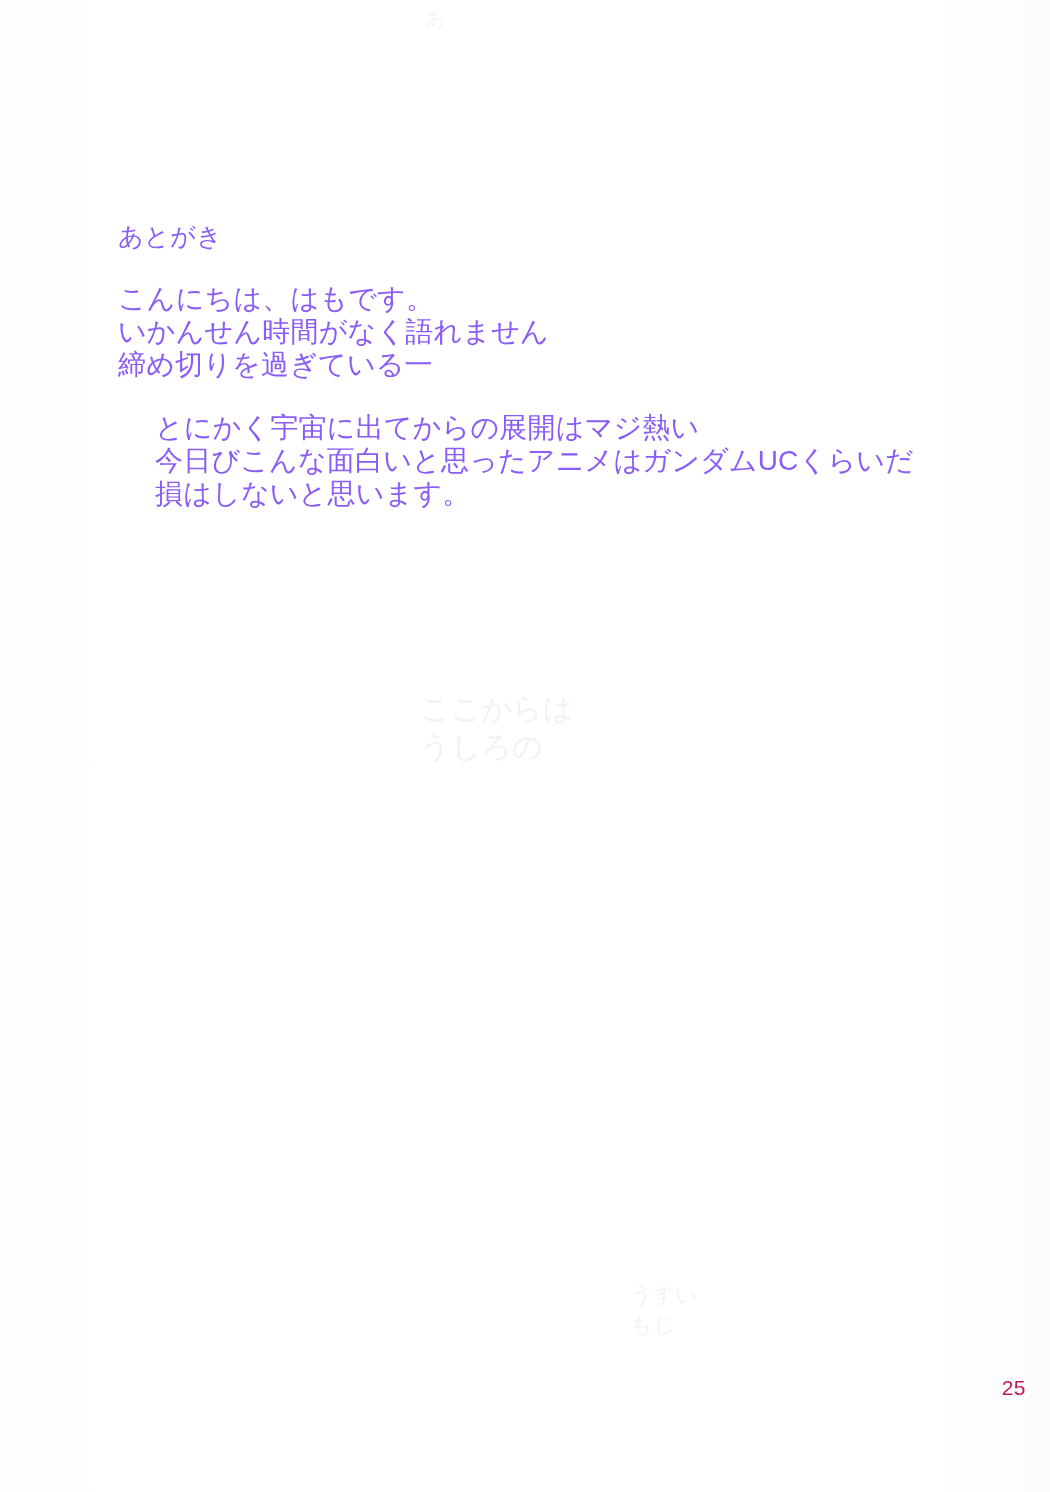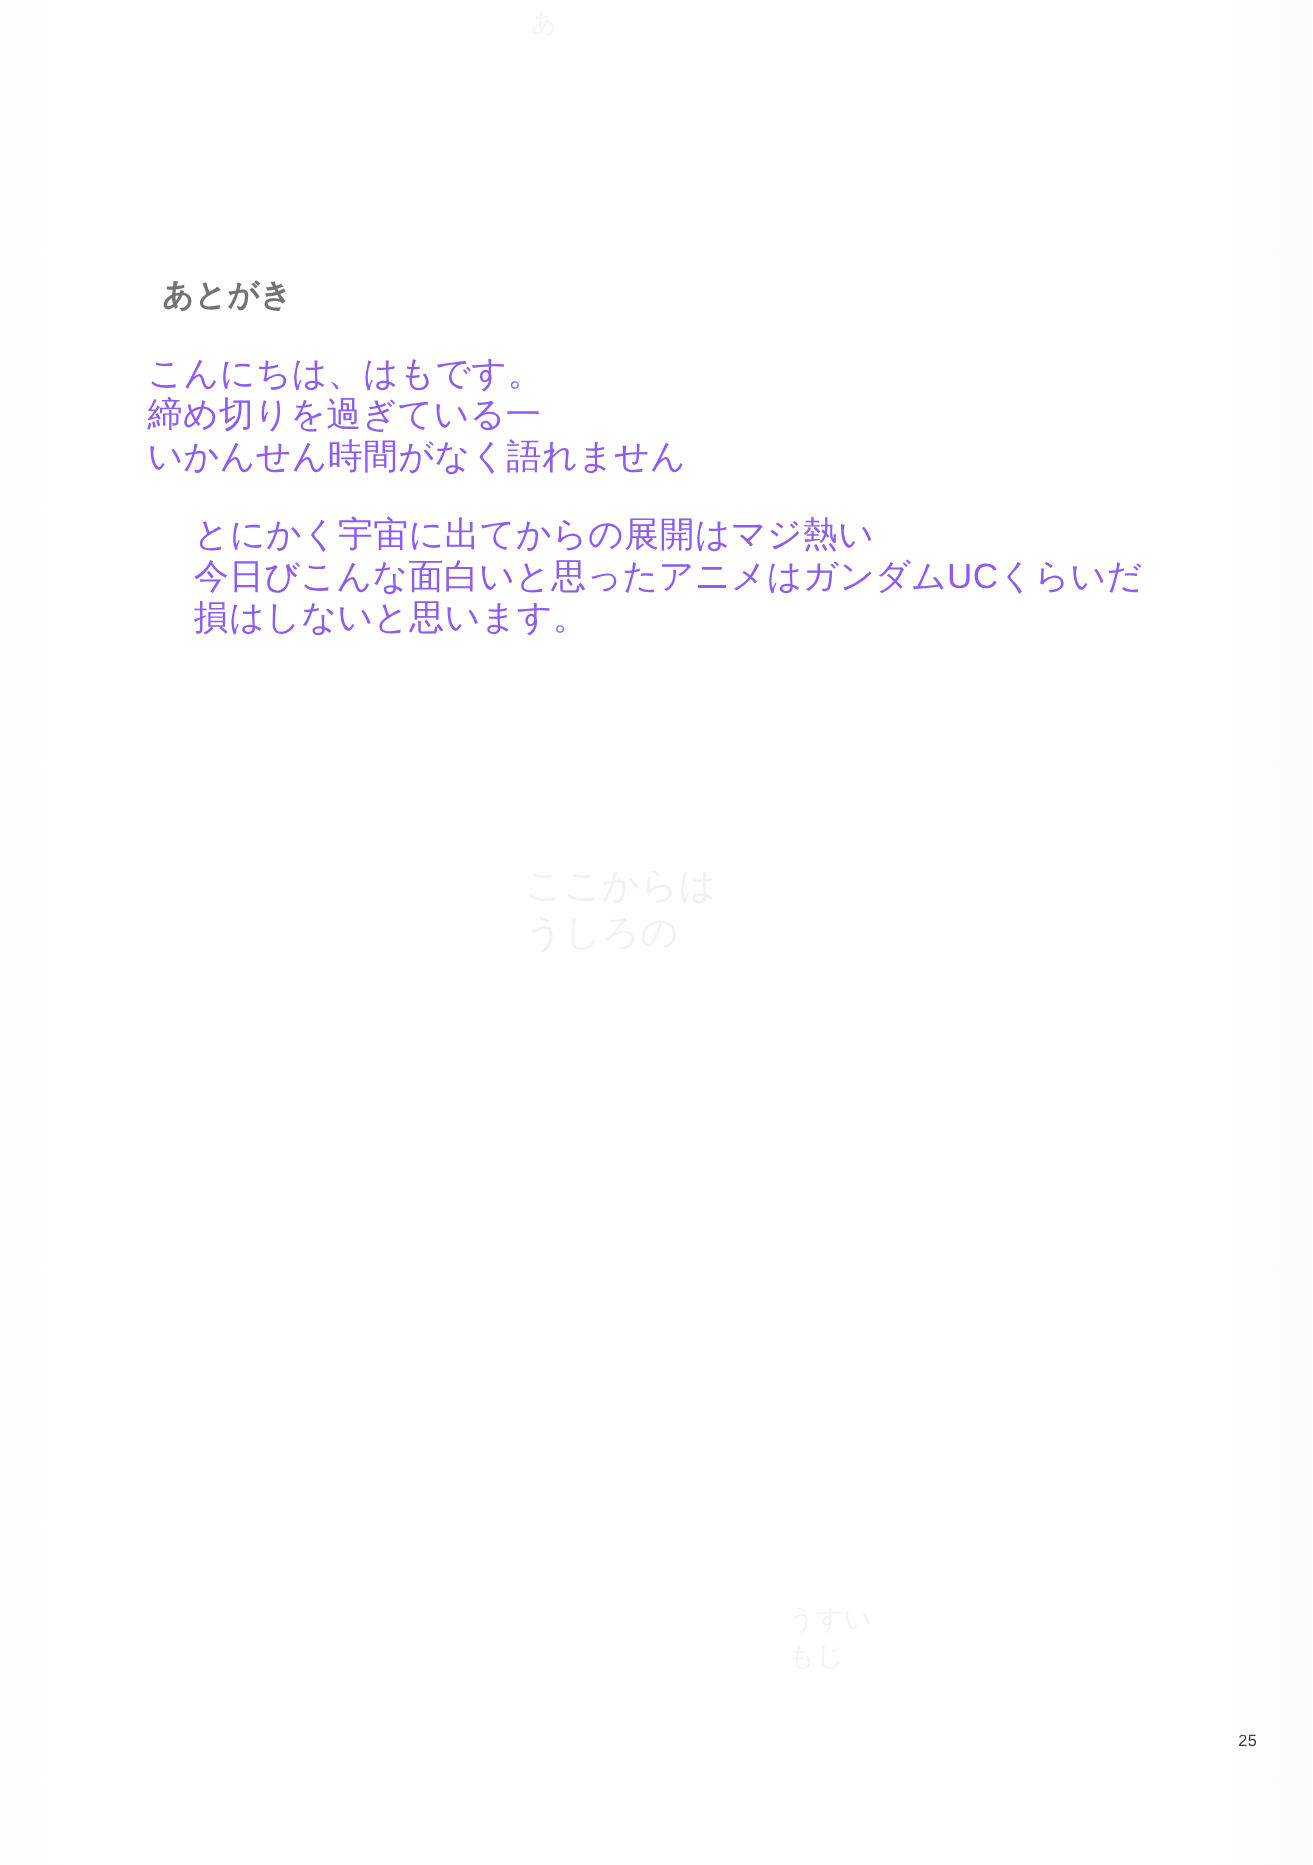--- a/index.html
+++ b/index.html
@@ -27,44 +27,44 @@
   .afterword {
     position: absolute;
     left: 118px;
     top: 218px;
     width: 800px;
   }
   .afterword-heading {
     font-size: 25px;
     line-height: 1.5;
     letter-spacing: 0.5px;
-    margin: 0 0 26px 12px;
-    font-weight: 700;
-    color: #737373;
+    margin: 0 0 26px 0;
+    font-weight: 400;
+    color: #8b5cf6;
   }
   .para {
     margin: 0 0 30px 0;
   }
   .para:last-child {
     margin-bottom: 0;
     margin-left: 37px;
   }
   .line {
     font-size: 28px;
     line-height: 33px;
     letter-spacing: 0.2px;
     white-space: pre;
     color: #8b5cf6;
   }
   .page-number {
     position: absolute;
-    right: 44px;
+    right: 24px;
     bottom: 92px;
-    font-size: 13px;
-    color: #404040;
+    font-size: 21px;
+    color: #be185d;
     letter-spacing: 0.5px;
   }
   
   .showthrough {
     position: absolute;
     color: #f2f2f4;
     font-size: 30px;
     line-height: 38px;
     white-space: pre;
     user-select: none;
@@ -84,22 +84,22 @@
 うしろの</div>
   <div class="showthrough st-b">うすい
 もじ</div>
 
   <div class="afterword">
 
     <h1 class="afterword-heading">あとがき</h1>
 
     <div class="para">
       <div class="line">こんにちは、はもです。</div>
+      <div class="line">いかんせん時間がなく語れません</div>
       <div class="line">締め切りを過ぎている一</div>
-      <div class="line">いかんせん時間がなく語れません</div>
     </div>
 
     <div class="para">
       <div class="line">とにかく宇宙に出てからの展開はマジ熱い</div>
       <div class="line">今日びこんな面白いと思ったアニメはガンダムUCくらいだ</div>
       <div class="line">損はしないと思います。</div>
     </div>
 
   </div>
 

